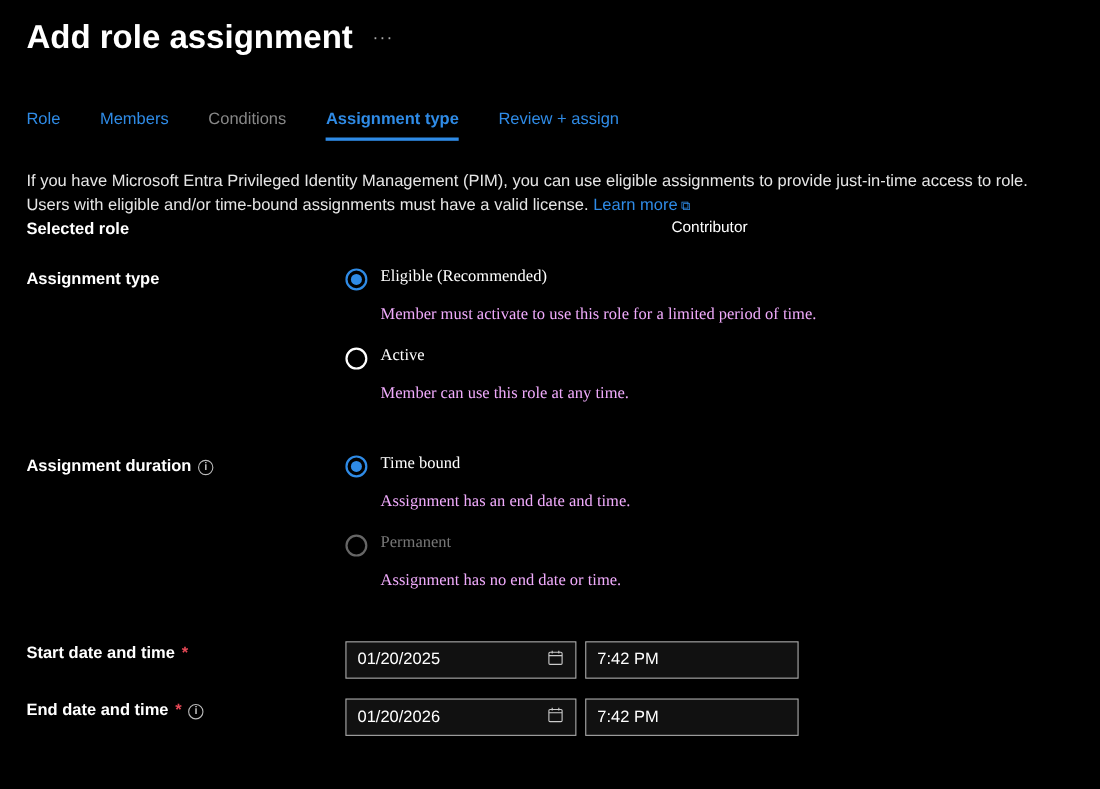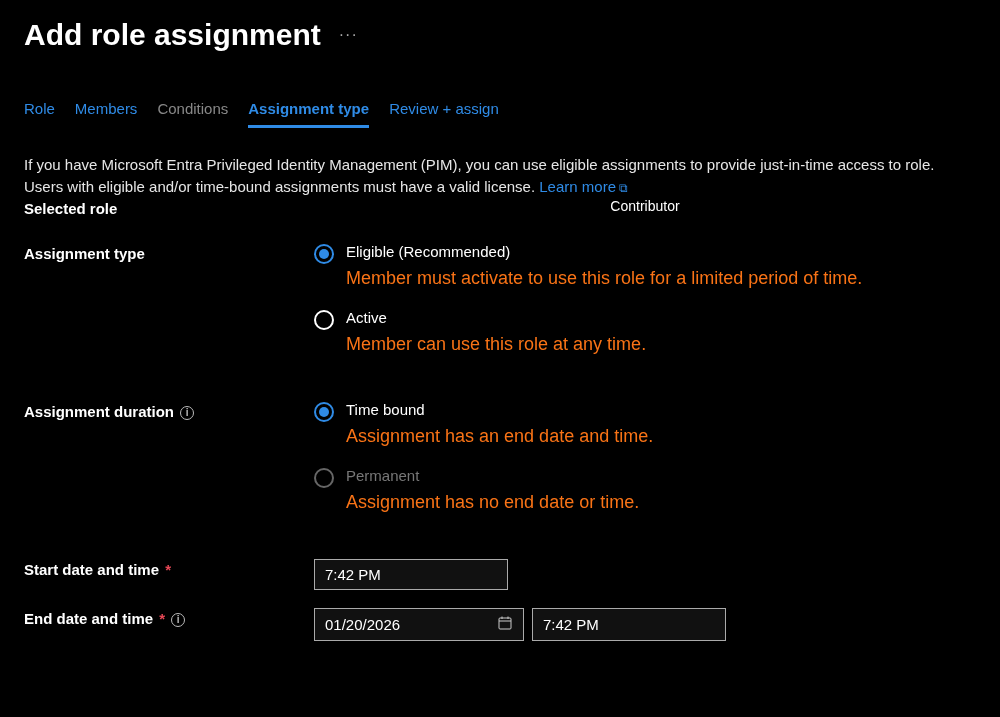--- a/index.html
+++ b/index.html
@@ -9,46 +9,46 @@
     font-family: "Segoe UI", -apple-system, sans-serif;
     font-size: 14px;
     width: 1000px;
     height: 717px;
     overflow: hidden;
     padding: 18px 24px;
   }
   .header { display: flex; align-items: center; gap: 18px; margin-bottom: 48px; }
   .page-title { font-size: 30px; font-weight: 600; }
   .ellipsis { color: #aaa; font-size: 16px; letter-spacing: 1px; cursor: pointer; }
-  .tabs { display: flex; gap: 20px; margin-bottom: 26px; }
+  .tabs { display: flex; gap: 36px; margin-bottom: 26px; }
   .tab { color: #2f8be6; font-size: 15px; padding-bottom: 8px; cursor: pointer; }
   .tab.disabled { color: #888; }
   .tab.active { font-weight: 600; border-bottom: 3px solid #2f8be6; }
   .desc { color: #e6e6e6; font-size: 15px; line-height: 1.45; }
   .link { color: #2f8be6; cursor: pointer; }
   .ext-icon { font-size: 12px; margin-left: 3px; vertical-align: baseline; }
   .row { display: flex; margin-bottom: 26px; }
   .row.tight { margin-bottom: 18px; }
   .label-col { width: 290px; font-weight: 600; font-size: 15px; display: flex; align-items: flex-start; gap: 6px; padding-top: 2px;}
   .val-col { flex: 1; }
   .static-val { font-size: 14px; text-align: center; }
-  .radio-item { display: flex; gap: 12px; margin-bottom: 20px; }
+  .radio-item { display: flex; gap: 12px; margin-bottom: 20px; font-family: Liberation Serif, serif; }
   .radio-outer {
     width: 20px; height: 20px; border-radius: 50%;
     border: 2px solid #fff; display: flex; align-items: center; justify-content: center;
     flex-shrink: 0; cursor: pointer; margin-top: 1px;
   }
   .radio-outer.selected { border-color: #2f8be6; }
   .radio-outer.selected::after {
     content: ""; width: 10px; height: 10px; border-radius: 50%; background: #2f8be6;
   }
   .radio-outer.disabled { border-color: #666; cursor: default; }
   .radio-text .opt-label { font-size: 15px; }
   .radio-text .opt-label.disabled { color: #777; }
-  .radio-text .opt-desc { color: #f97316; font-size: 18px; margin-top: 8px; }
+  .radio-text .opt-desc { color: #f0abfc; font-size: 15px; margin-top: 18px; }
   .req { color: #e74856; margin-left: 2px; }
   .info-icon {
     display: inline-flex; width: 14px; height: 14px; border: 1px solid #bbb;
     border-radius: 50%; font-size: 10px; align-items: center; justify-content: center;
     color: #bbb; margin-top: 3px; cursor: pointer;
   }
   .dt-group { display: flex; gap: 8px; }
   .dt-input {
     background: #111; border: 1px solid #aaa; color: #fff;
     font-size: 15px; padding: 6px 10px; display: flex; align-items: center;
@@ -130,20 +130,31 @@
 </div>
 
 <div class="row tight">
   <div class="label-col">
     <span>
       <span>Start date and time</span>
       <span class="req">*</span>
     </span>
   </div>
   <div class="val-col dt-group">
+    <div class="dt-input date-box">
+      <span>01/20/2025</span>
+      <span class="cal-icon">
+        <svg width="16" height="16" viewBox="0 0 16 16" fill="none" stroke="currentColor" stroke-width="1">
+            <rect x="2" y="3" width="12" height="11" rx="1"></rect>
+            <line x1="2" y1="6" x2="14" y2="6"></line>
+            <line x1="5" y1="1.5" x2="5" y2="4"></line>
+            <line x1="11" y1="1.5" x2="11" y2="4"></line>
+          </svg>
+      </span>
+    </div>
     <div class="dt-input time-box">
       <span>7:42 PM</span>
     </div>
   </div>
 </div>
 
 <div class="row tight">
   <div class="label-col">
     <span>
       <span>End date and time</span>

